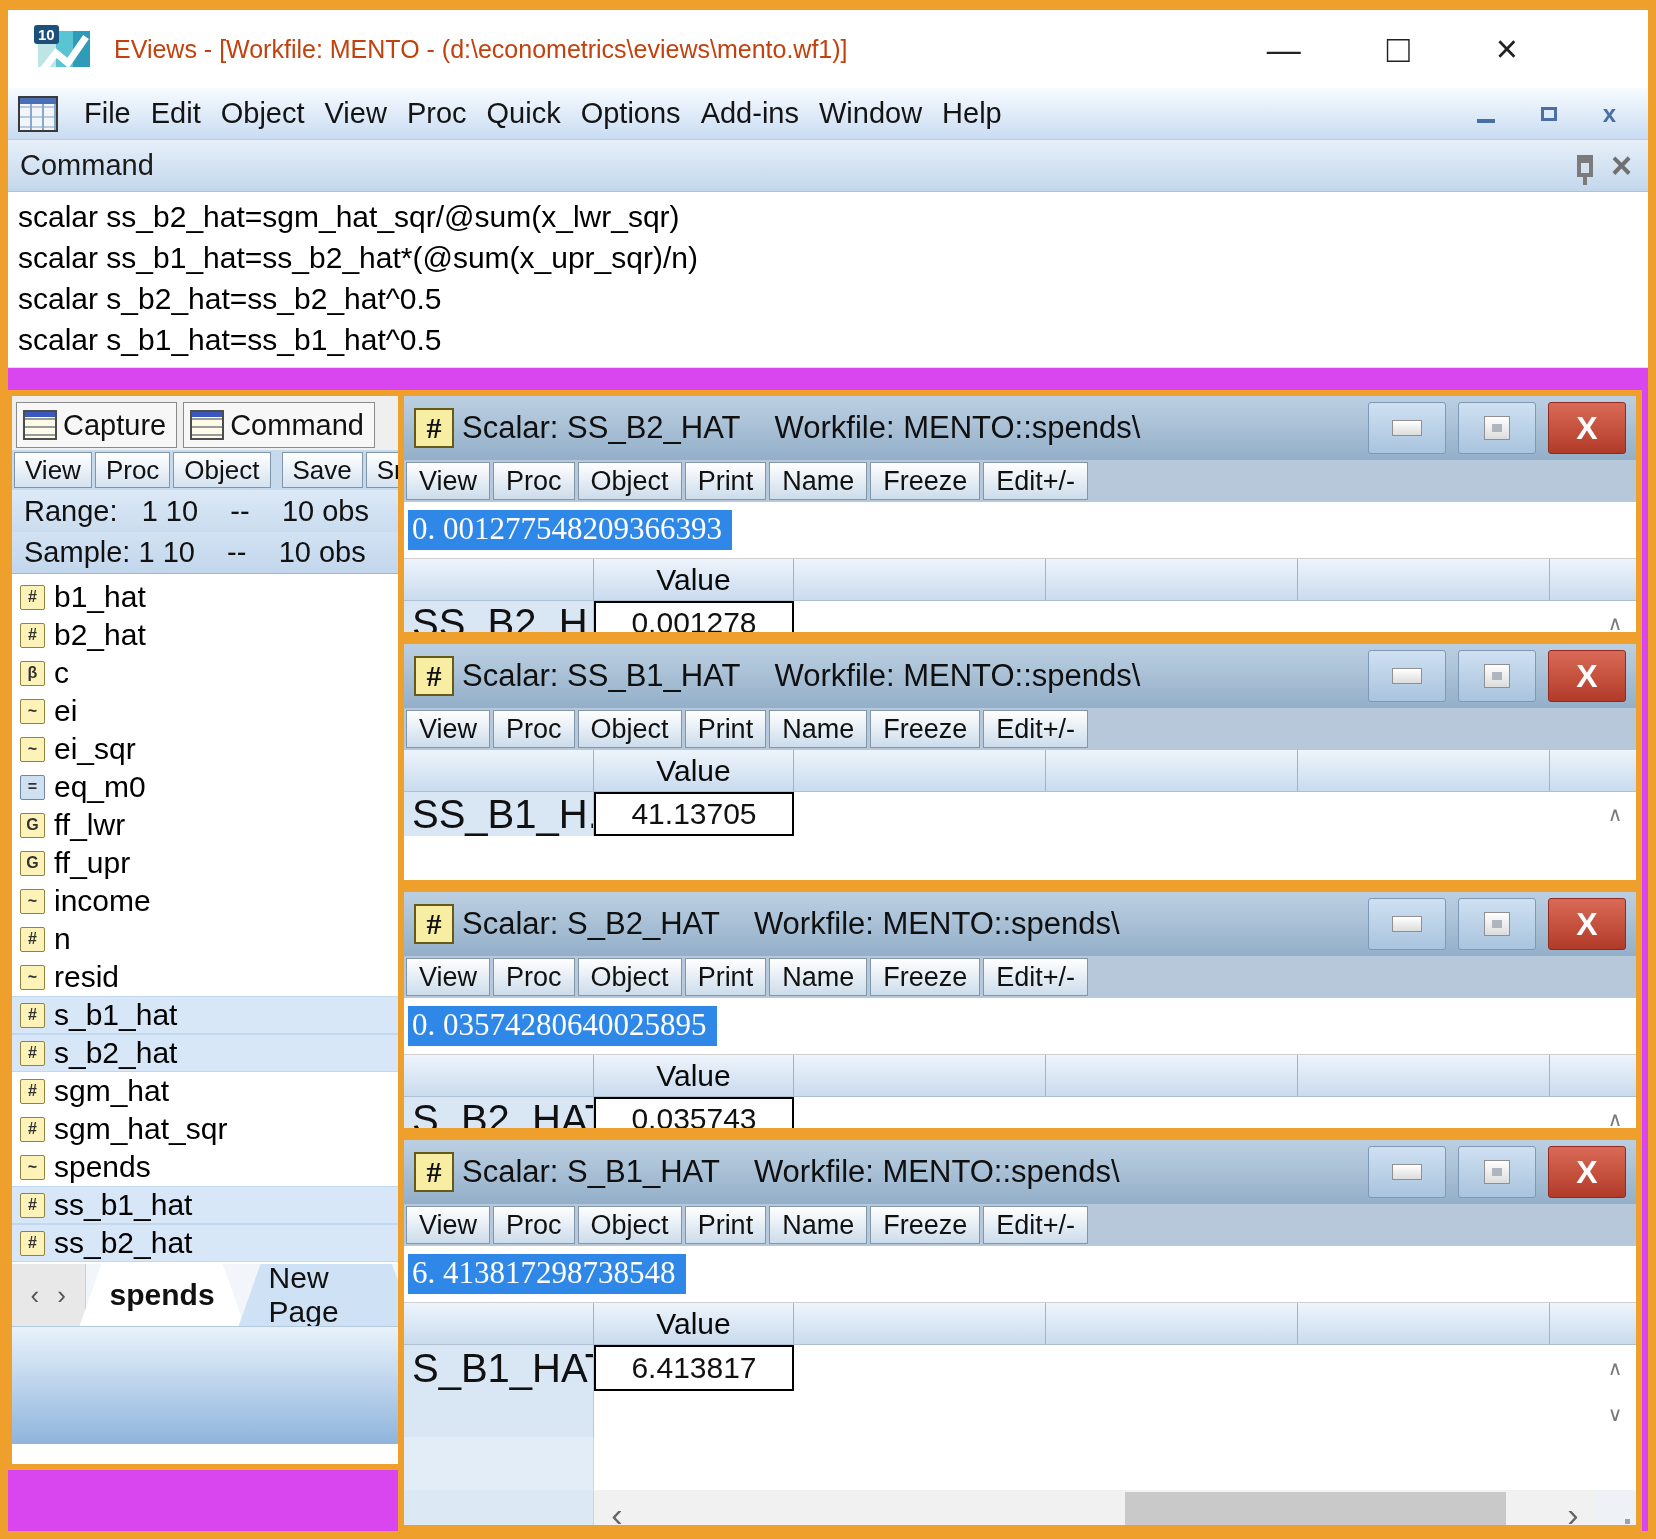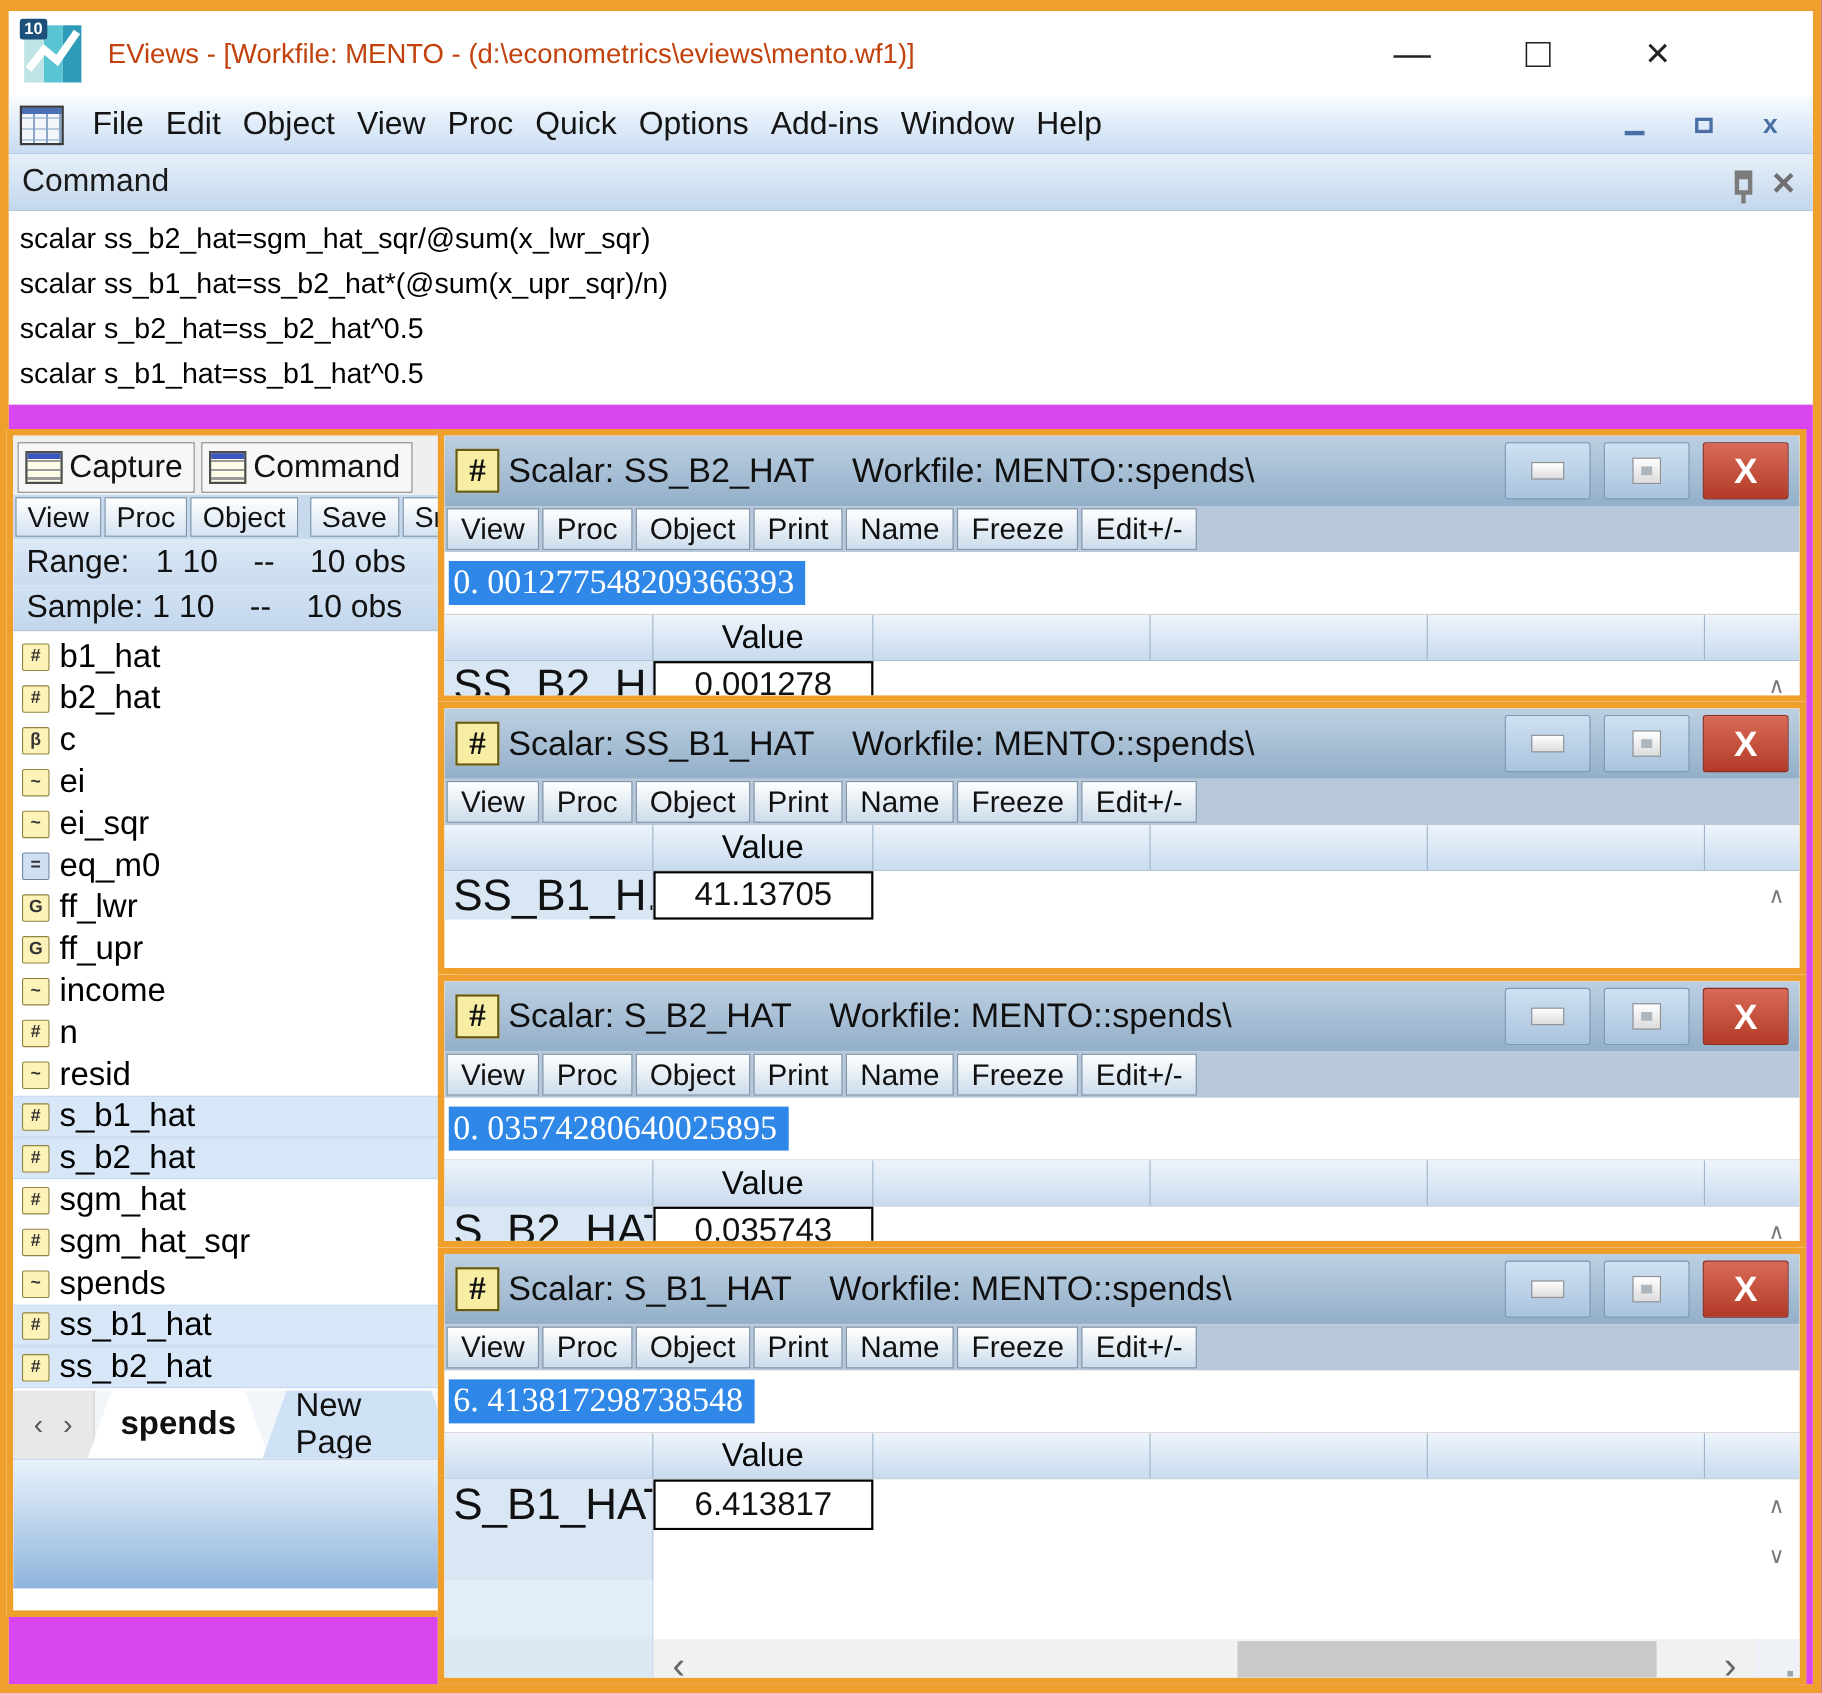--- a/index.html
+++ b/index.html
@@ -3,21 +3,21 @@
 <meta charset="utf-8">
 <style>
   * { margin:0; padding:0; box-sizing:border-box; }
   html,body { width:1656px; height:1539px; overflow:hidden; }
   body { background:#efa02c; font-family:"Liberation Sans", sans-serif; color:#111; }
 
   .main { position:absolute; left:8px; top:10px; width:1640px; height:1521px; background:#fff; }
 
   
   .titlebar { height:78px; background:#fff; display:flex; align-items:center; padding:0 14px; }
-  .app-icon { width:52px; height:52px; position:relative; margin-right:12px; flex:0 0 auto; }
+  .app-icon { width:52px; height:36px; position:relative; margin-right:12px; flex:0 0 auto;margin-left:16px; }
   .app-icon .bars { position:absolute; inset:0; display:flex; }
   .app-icon .b1 { width:18px; height:100%; background:#bfe4e6; }
   .app-icon .b2 { width:17px; height:100%; background:#58c4d4; }
   .app-icon .b3 { width:17px; height:100%; background:#2e9cb8; }
   .app-icon svg { position:absolute; inset:0; }
   .app-icon .ten { position:absolute; left:-4px; top:-6px; background:#1c4f7a; color:#fff; font-size:15px; font-weight:bold; padding:1px 4px; border-radius:3px; }
   .title-text { font-size:25px; color:#c2410c; white-space:nowrap;margin-left:12px; }
   .win-controls { margin-left:auto; display:flex; align-items:center; gap:86px; margin-right:116px; }
   .wc { font-size:34px; color:#222; line-height:1; }
   .wc.sq { font-size:38px; }
@@ -35,21 +35,21 @@
   .mm-x { color:#4a6fa5; font-size:24px; font-weight:bold; line-height:1; }
 
   
   .cmdheader { height:52px; background:linear-gradient(#e7f0f9,#c3d7ec); display:flex; align-items:center; padding:0 12px; border-bottom:1px solid #aec3da; }
   .cmd-label { font-size:29px; color:#1a1a1a; }
   .cmd-icons { margin-left:auto; display:flex; align-items:center; gap:18px; margin-right:4px; }
   .pin { width:16px; height:22px; border:4px solid #7b7b7b; border-top-width:8px; position:relative; }
   .pin::after { content:""; position:absolute; left:2px; bottom:-12px; width:4px; height:10px; background:#7b7b7b; }
   .cmd-x { color:#707070; font-size:36px; font-weight:bold; line-height:1; }
   .cmdbody { height:176px; background:#fff; padding:4px 10px; border-bottom:1px solid #e0e0e0; }
-  .cmdline { font-size:26px; line-height:41px; white-space:pre; color:#000; }
+  .cmdline { font-size:30px; line-height:41px; white-space:pre; color:#000; }
 
   
   .mdi { position:relative; height:1163px; background:#d946ef; }
 
   
   .wf { position:absolute; left:-2px; top:22px; width:414px; height:1080px; border:6px solid #efa02c; background:#fff; overflow:hidden; }
   .wf-capstrip { height:54px; background:#efefef; display:flex; align-items:flex-end; padding:4px 2px 2px 4px; gap:6px; overflow:hidden; }
   .cap-btn { height:46px; background:#f7f7f7; border:1px solid #8a8a8a; display:flex; align-items:center; padding:0 10px 0 6px; flex:0 0 auto; }
   .panel-ico { width:34px; height:30px; border:2px solid #4c4c4c; background:#fcfce8; margin-right:6px; position:relative;
       background-image:linear-gradient(#3a57c0 0 5px, transparent 5px),

